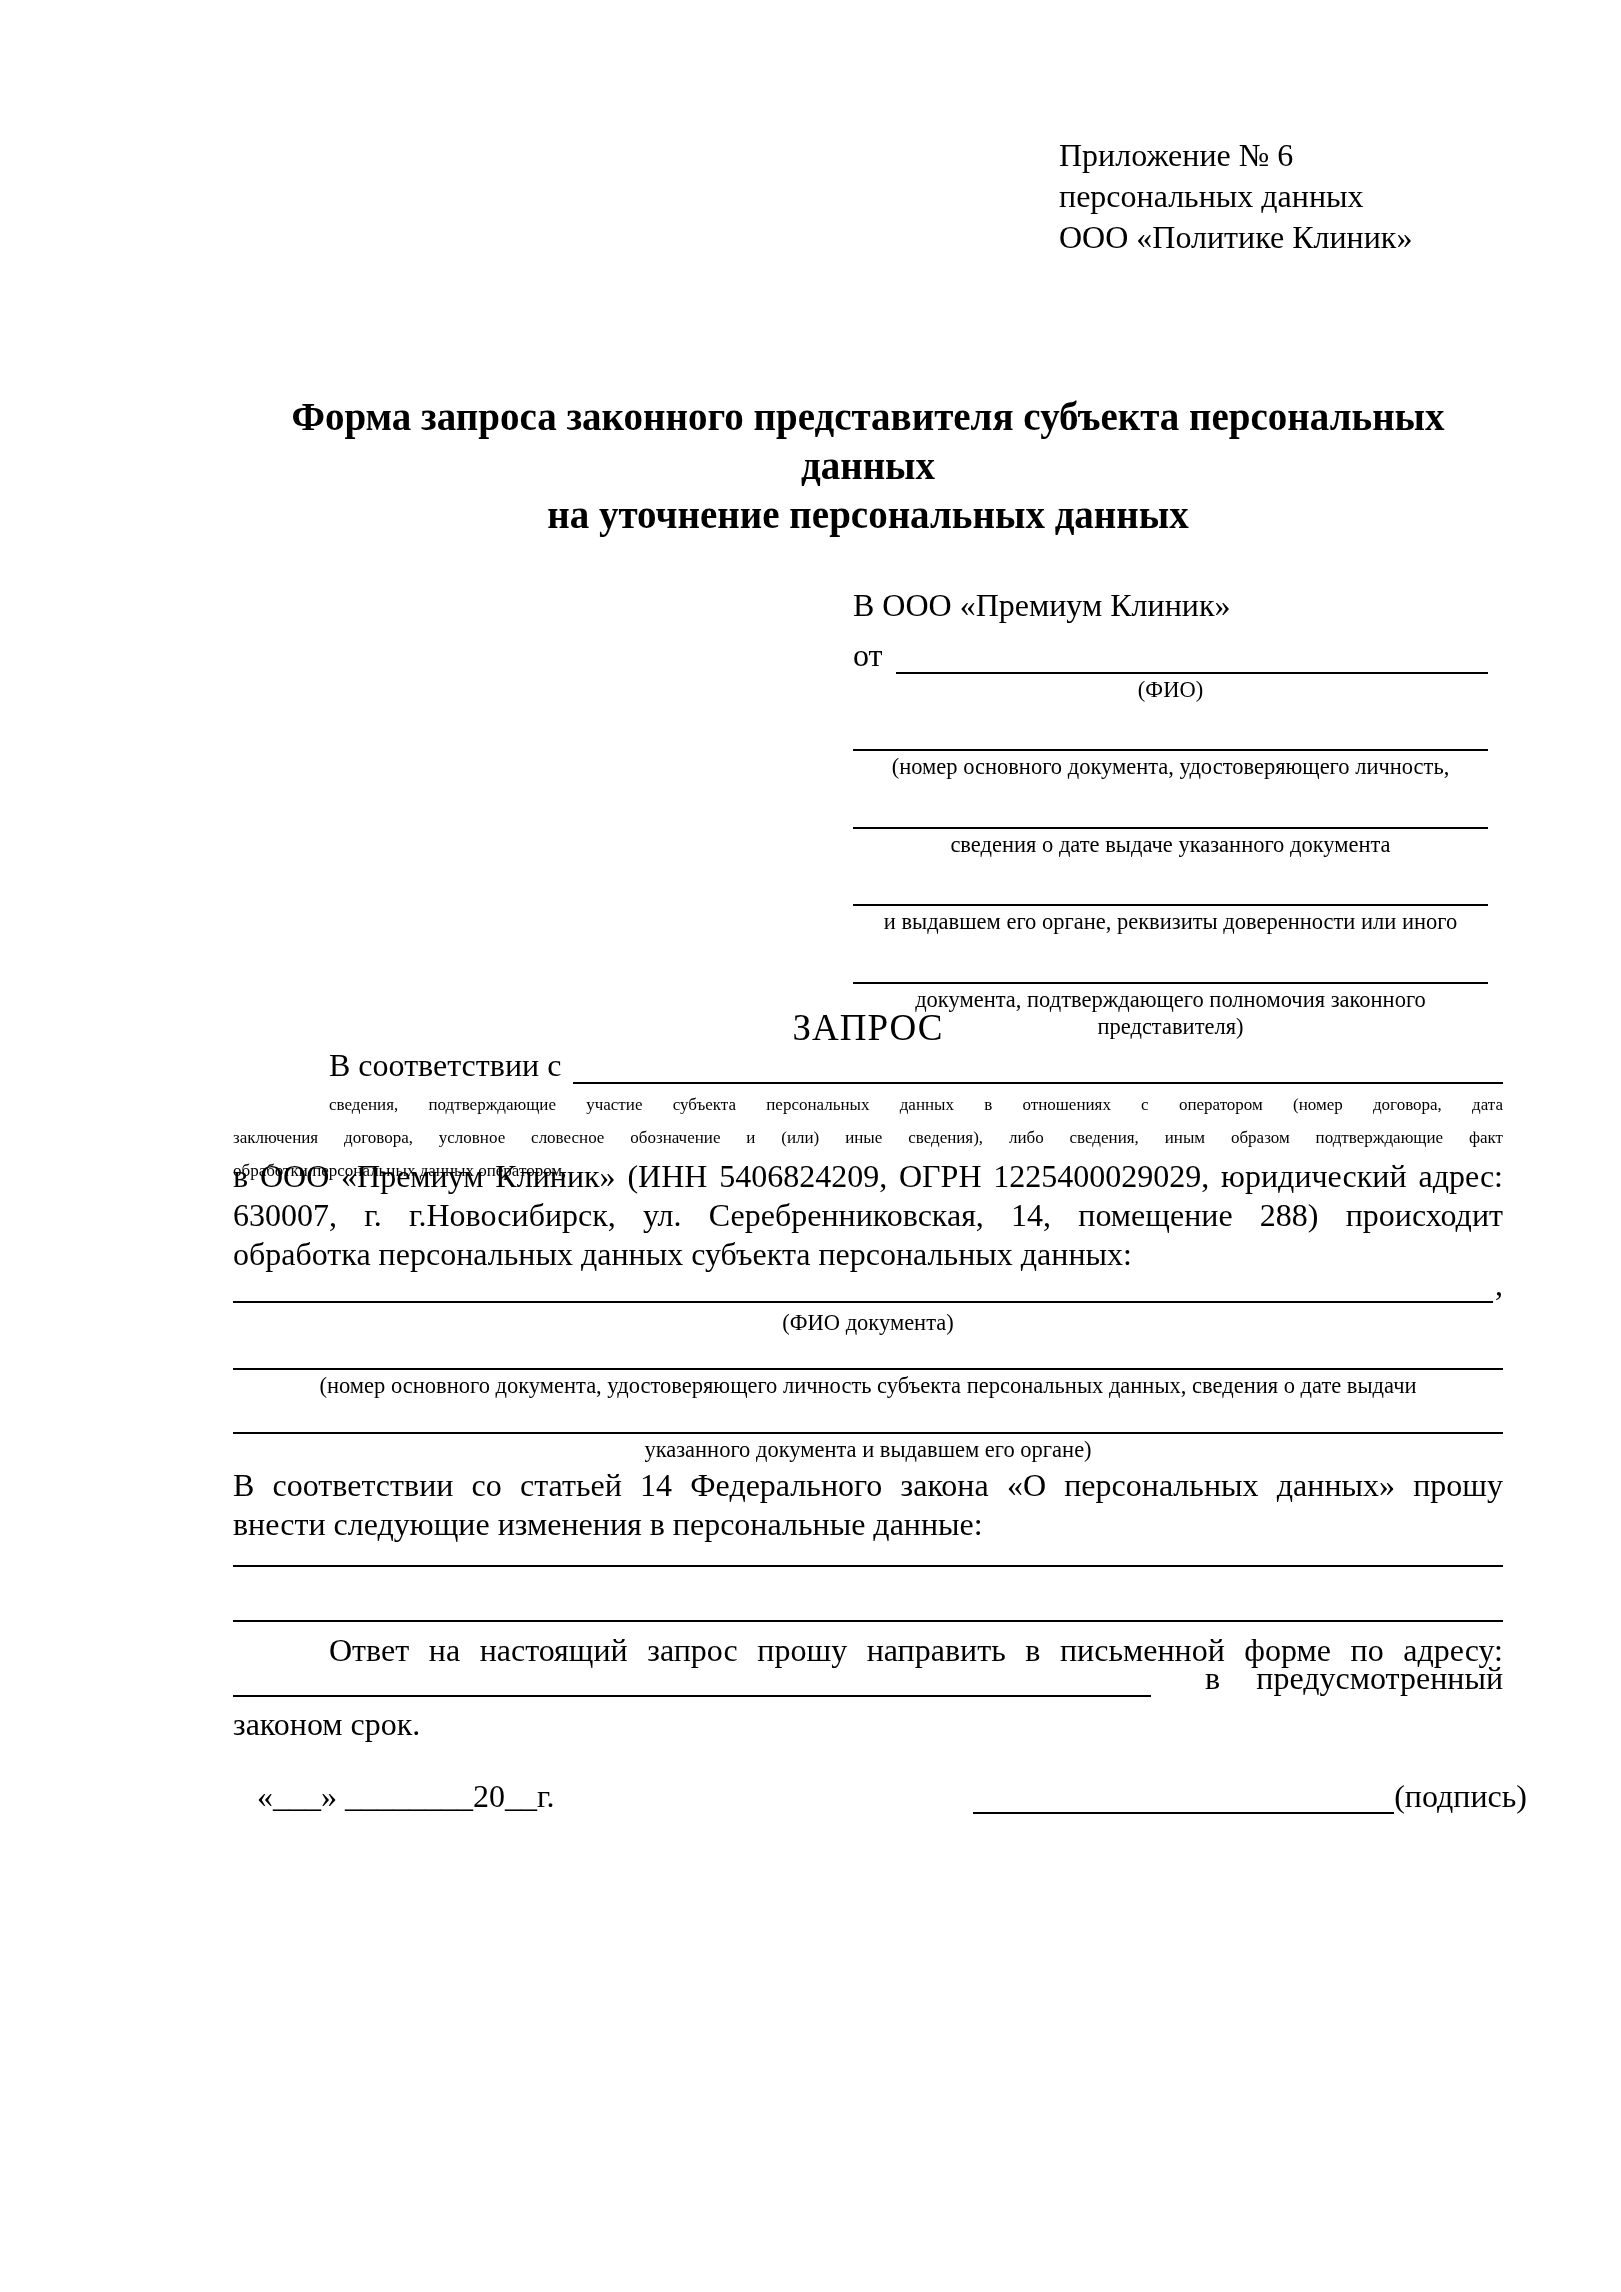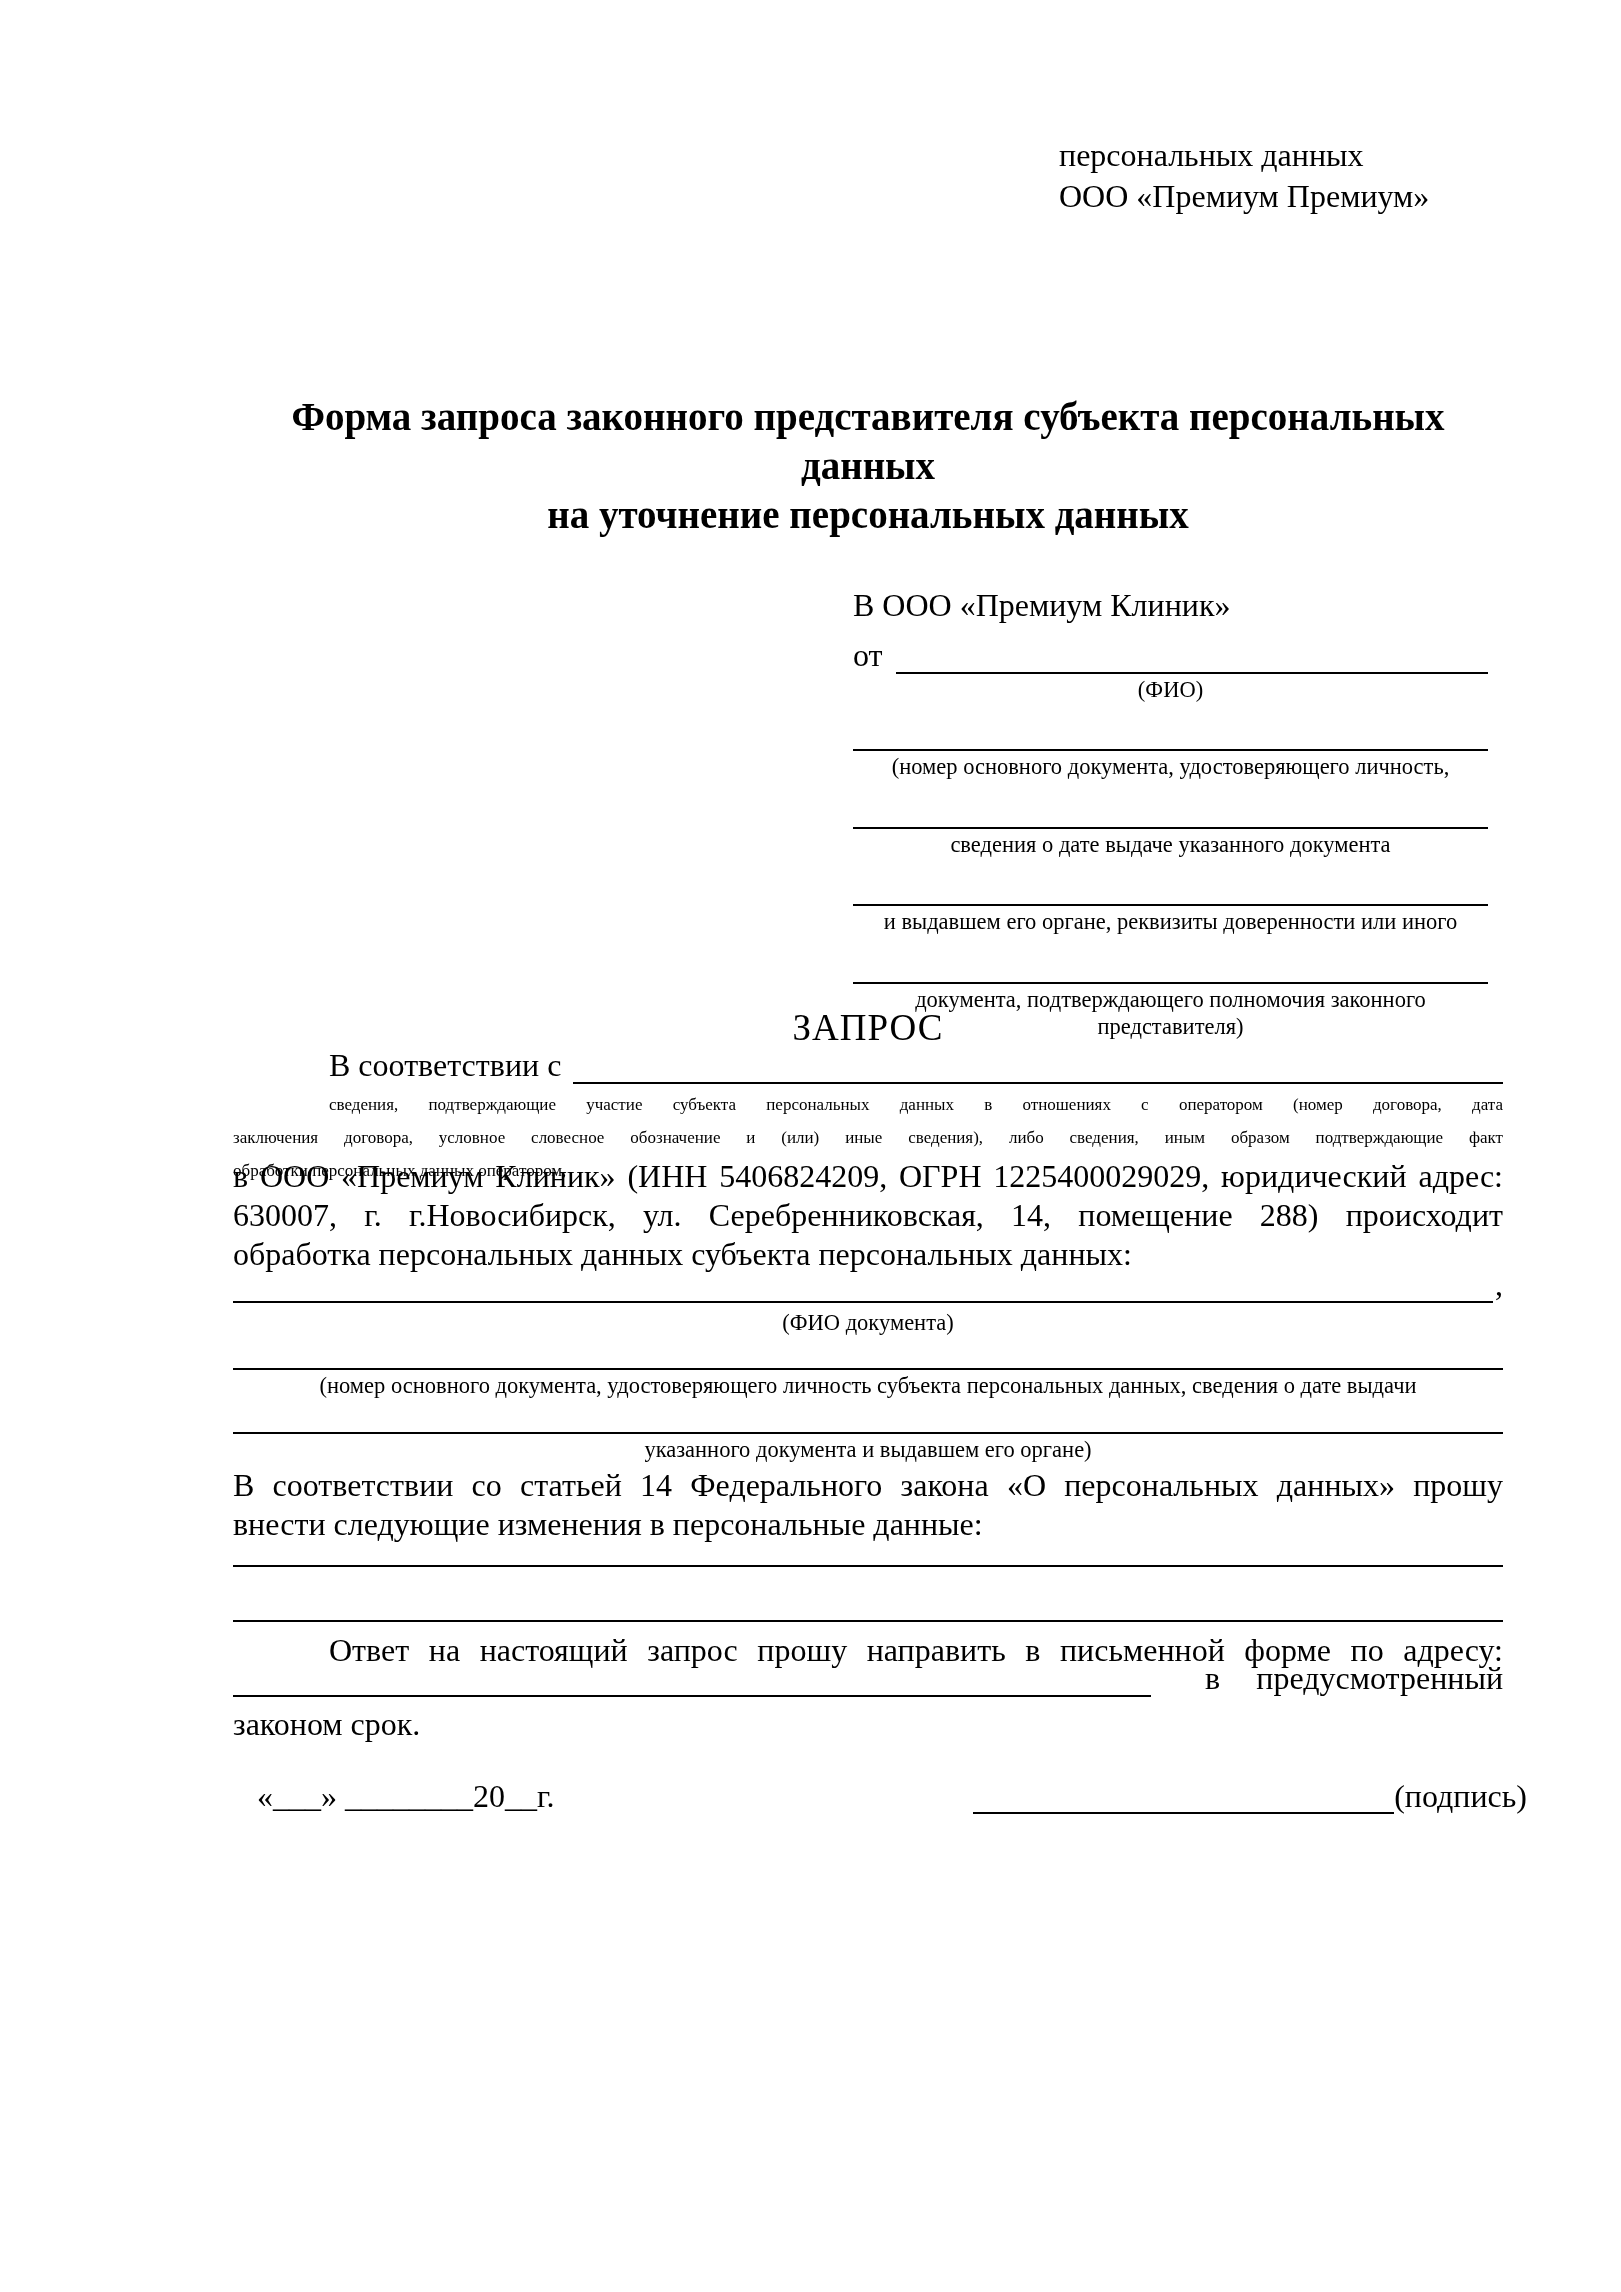--- a/index.html
+++ b/index.html
@@ -65,22 +65,23 @@
   .sig{display:flex;align-items:center;}
   .sig-line{width:421px;border-bottom:2.9px solid #000;height:33px;}
   .sig-cap{flex:0 0 auto;}
 </style>
 </head>
 <body>
 
 <div class="page">
 
   <div class="abs appendix">
+    <div>Приложение № 6</div>
     <div>персональных данных</div>
-    <div>ООО «Премиум Премиум»</div>
+    <div>ООО «Политике Клиник»</div>
   </div>
 
   <div class="abs addr">
     <div class="addr-to">В ООО «Премиум Клиник»</div>
     <div class="from-row">
       <span class="lbl">от</span>
       <span class="fill"></span>
     </div>
     <div class="cap">(ФИО)</div>
     <div class="blank"></div>

